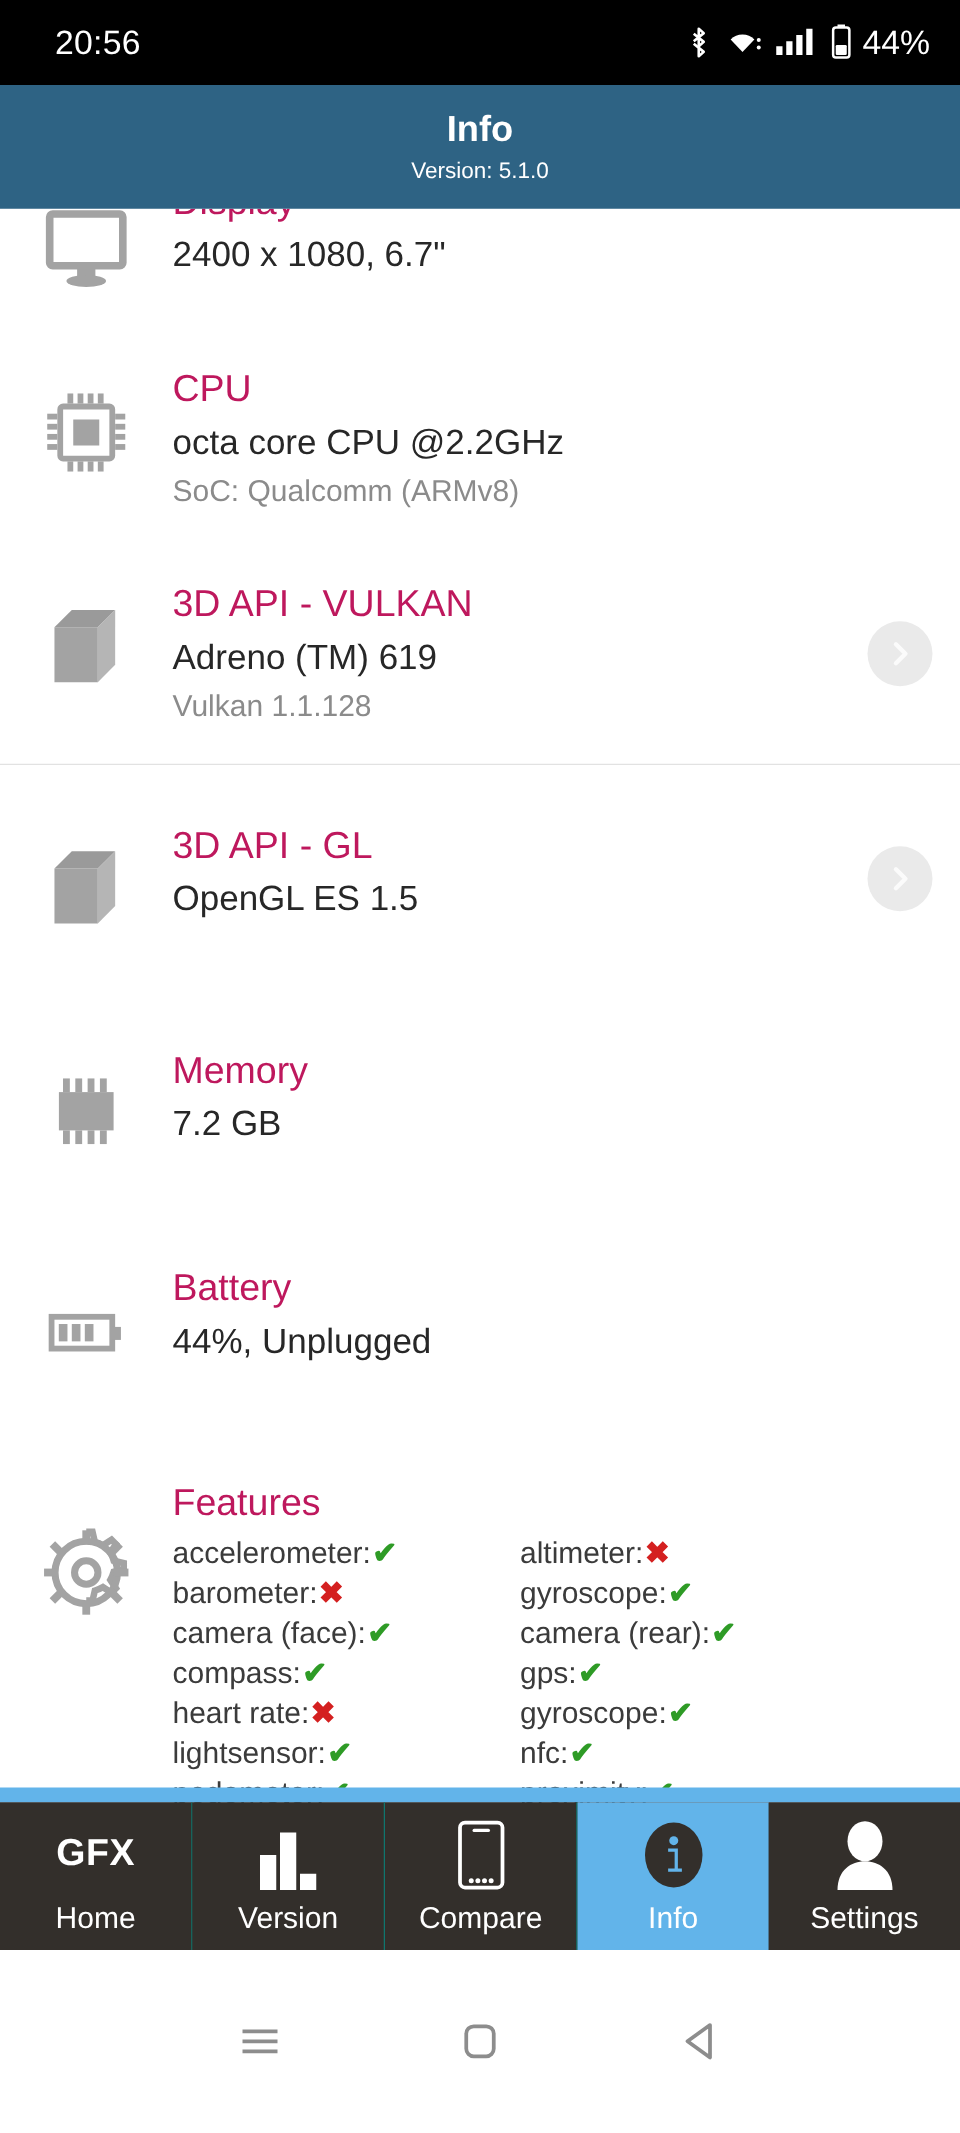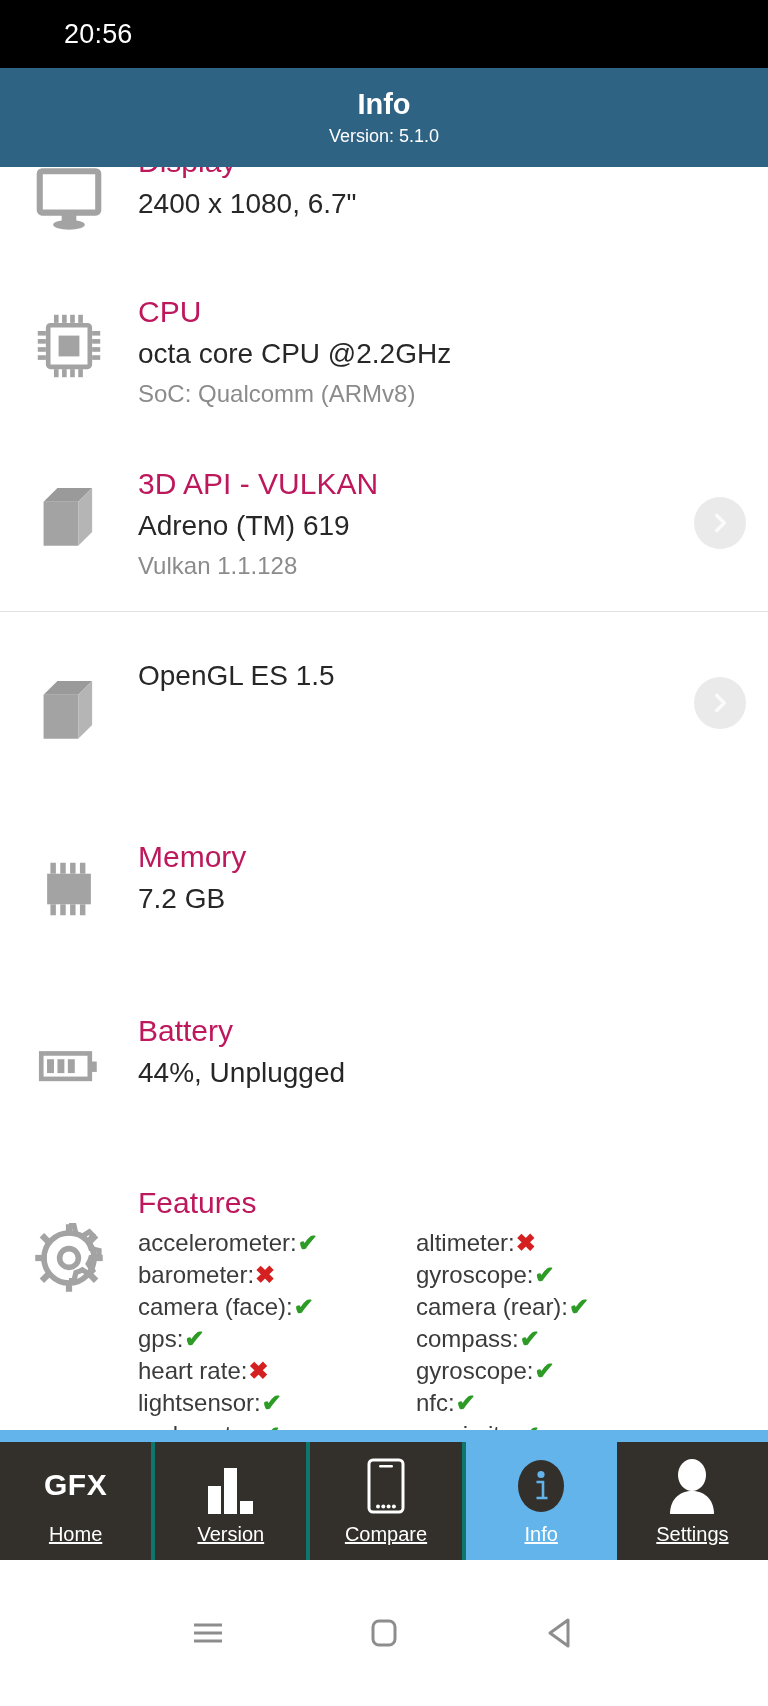--- a/index.html
+++ b/index.html
@@ -9,21 +9,21 @@
     font-family:"Liberation Sans", sans-serif;
     overflow:hidden;
   }
   #phone { position:relative; width:768px; height:1706px; background:#fff; }
 
   
   .statusbar{
     position:absolute; top:0; left:0; width:768px; height:68px;
     background:#000; color:#fff;
     display:flex; align-items:center; justify-content:space-between;
-    padding:0 24px 0 64px;
+    padding:0 24px 0 44px;
   }
   .sb-clock{ font-size:27px; letter-spacing:.2px; }
   .sb-right{ display:flex; align-items:center; gap:9px; }
   .sb-right svg{ display:block; }
   .sb-batt-text{ font-size:27px; margin-left:-2px; }
 
   
   .appbar{
     position:absolute; top:68px; left:0; width:768px; height:99px;
     background:#2e6384; color:#fff;
@@ -91,50 +91,73 @@
   
   .tabwrap{
     position:absolute; left:0; bottom:146px; width:768px; height:130px;
   }
   .tabtop{ height:12px; background:#62b4ea; width:100%; }
   .tabbar{ display:flex; height:118px; width:100%; background:#332f2b; }
   .tab{
     flex:1 1 0; position:relative;
     display:flex; flex-direction:column; align-items:center; justify-content:center;
     background:#332f2b; color:#fff;
-    border-right:4px solid #0f766e;
+    border-right:1px solid #0f766e;
   }
   .tab:last-child{ border-right:none; }
   .tab.active{ background:#62b4ea; border-right:none; }
   .tab-ico{
     height:58px; display:flex; align-items:flex-end; justify-content:center;
   }
   .tab-ico svg{ display:block; }
   .tab-gfx{
     font-size:30px; font-weight:bold; letter-spacing:.5px; line-height:58px;
   }
-  .tab-label{ font-size:20px; margin-top:9px;text-decoration:underline; }
+  .tab-label{ font-size:24px; margin-top:9px; }
 
   
   .navbar{
     position:absolute; left:0; bottom:0; width:768px; height:146px;
     background:#ffffff;
     display:flex; align-items:center; justify-content:space-around;
     padding:0 120px;
   }
   .navbtn{ width:80px; height:80px; display:flex; align-items:center; justify-content:center; }
   .navbtn svg{ display:block; }
 </style>
 </head>
 <body>
 
 <div id="phone">
 
   <div class="statusbar">
     <div class="sb-clock">20:56</div>
+    <div class="sb-right">
+      <svg width="18" height="28" viewBox="0 0 18 28">
+        <path d="M5 7 L13 13.5 L9 17 L9 3 L13 6.5 L5 13" fill="none" stroke="#fff" stroke-width="2.1" stroke-linejoin="round"></path>
+        <path d="M9 17 L9 25 L13 21.5 L5 15" fill="none" stroke="#fff" stroke-width="2.1" stroke-linejoin="round"></path>
+      </svg>
+      <svg width="34" height="28" viewBox="0 0 34 28">
+        <path d="M17 21.5 L7.5 11.5 A13.5 13.5 0 0 1 26.5 11.5 Z" fill="#fff"></path>
+        <circle cx="30" cy="12" r="1.6" fill="#fff"></circle>
+        <circle cx="30" cy="18" r="1.6" fill="#fff"></circle>
+      </svg>
+      <svg width="34" height="28" viewBox="0 0 34 28">
+        <rect x="1" y="17" width="5" height="7" fill="#fff"></rect>
+        <rect x="9" y="13" width="5" height="11" fill="#fff"></rect>
+        <rect x="17" y="8" width="5" height="16" fill="#fff"></rect>
+        <rect x="25" y="3" width="5" height="21" fill="#fff"></rect>
+      </svg>
+      <svg width="20" height="30" viewBox="0 0 20 30">
+        <rect x="3.5" y="3" width="13" height="24" rx="2.2" fill="none" stroke="#fff" stroke-width="2"></rect>
+        <rect x="7" y="0.6" width="6" height="2.4" fill="#fff"></rect>
+        <rect x="5.6" y="17" width="8.8" height="8" rx="1" fill="#fff"></rect>
+      </svg>
+      <span class="sb-batt-text">44%</span>
+    </div>
   </div>
 
   <div class="appbar">
     <div class="appbar-title">Info</div>
     <div class="appbar-sub">Version: 5.1.0</div>
   </div>
 
   <div class="content">
     <div class="inner">
 
@@ -216,20 +239,21 @@
 
       <div class="row">
         <div class="ico-col">
           <svg width="74" height="74" viewBox="0 0 64 64">
             <path d="M10 18 L40 18 L40 56 L10 56 Z" fill="#a3a3a3"></path>
             <path d="M10 18 L22 6 L52 6 L40 18 Z" fill="#9a9a9a"></path>
             <path d="M40 18 L52 6 L52 44 L40 56 Z" fill="#b5b5b5"></path>
           </svg>
         </div>
         <div class="txt-col">
+          <div class="sec-title">3D API - GL</div>
           <div class="sec-main">OpenGL ES 1.5</div>
         </div>
         <div class="chev">
           <svg width="26" height="26" viewBox="0 0 24 24">
             <path d="M9 5 L16 12 L9 19" fill="none" stroke="#fbfbfb" stroke-width="3.2" stroke-linecap="round" stroke-linejoin="round"></path>
           </svg>
         </div>
       </div>
 
       <div style="height:90px"></div>
@@ -298,22 +322,22 @@
         </div>
         <div class="txt-col" style="padding-right:10px;">
           <div class="sec-title">Features</div>
           <div class="feat-grid" id="feat-grid">
               <div class="feat"><span>accelerometer:</span><span class="mark yes">✔</span></div>
               <div class="feat"><span>altimeter:</span><span class="mark no">✖</span></div>
               <div class="feat"><span>barometer:</span><span class="mark no">✖</span></div>
               <div class="feat"><span>gyroscope:</span><span class="mark yes">✔</span></div>
               <div class="feat"><span>camera (face):</span><span class="mark yes">✔</span></div>
               <div class="feat"><span>camera (rear):</span><span class="mark yes">✔</span></div>
+              <div class="feat"><span>compass:</span><span class="mark yes">✔</span></div>
               <div class="feat"><span>gps:</span><span class="mark yes">✔</span></div>
-              <div class="feat"><span>compass:</span><span class="mark yes">✔</span></div>
               <div class="feat"><span>heart rate:</span><span class="mark no">✖</span></div>
               <div class="feat"><span>gyroscope:</span><span class="mark yes">✔</span></div>
               <div class="feat"><span>lightsensor:</span><span class="mark yes">✔</span></div>
               <div class="feat"><span>nfc:</span><span class="mark yes">✔</span></div>
               <div class="feat"><span>pedometer:</span><span class="mark yes">✔</span></div>
               <div class="feat"><span>proximity:</span><span class="mark yes">✔</span></div>
             </div>
         </div>
       </div>
 

